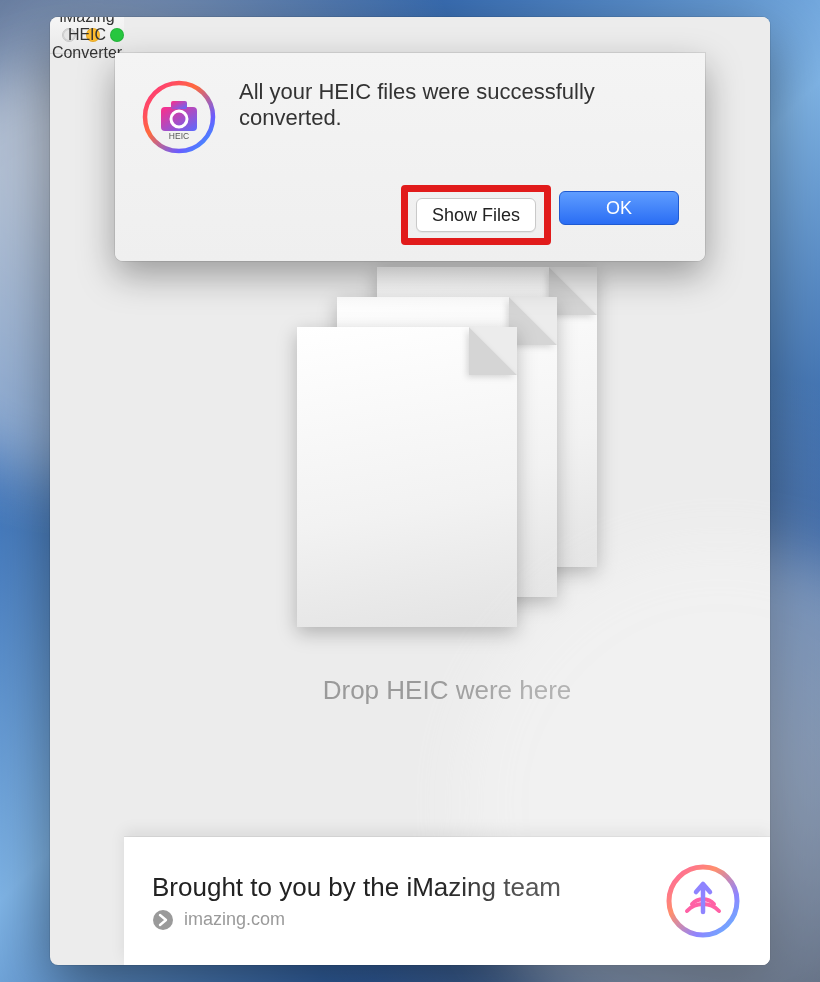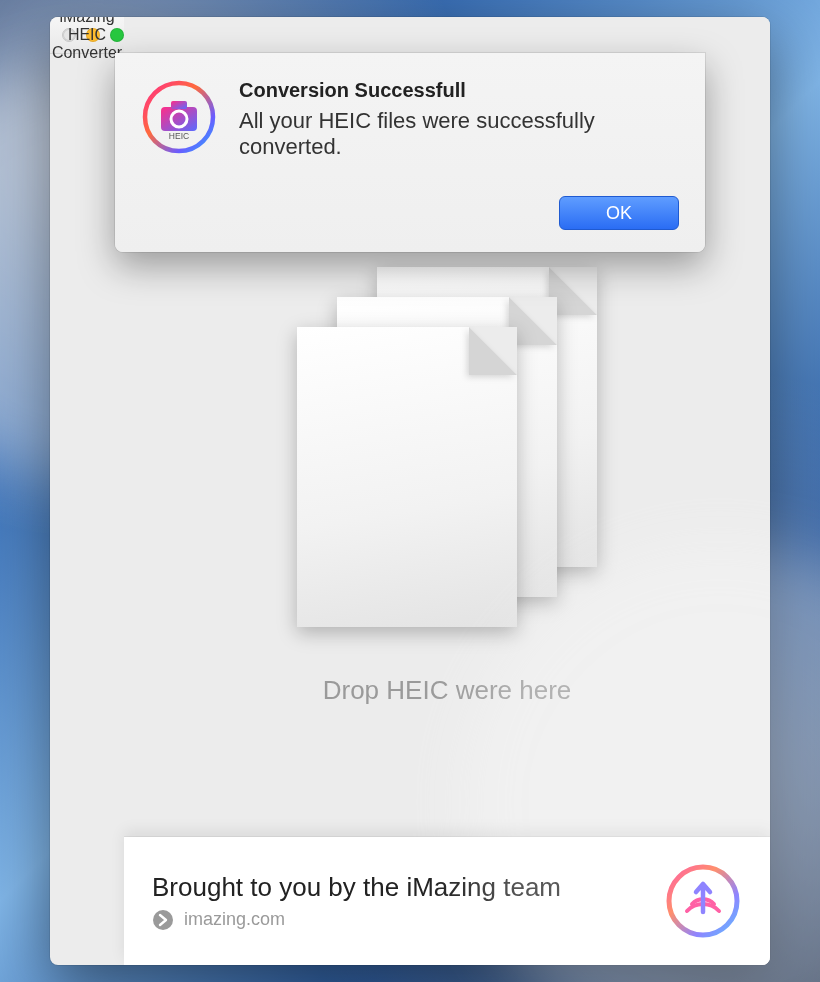--- a/index.html
+++ b/index.html
@@ -330,23 +330,25 @@
             </defs>
             <circle cx="38" cy="38" r="34" fill="none" stroke="url(#ringGrad2)" stroke-width="4.5"></circle>
 
             <rect x="20" y="28" width="36" height="24" rx="4" fill="url(#camGrad)"></rect>
             <rect x="30" y="22" width="16" height="8" rx="2" fill="url(#camGrad)"></rect>
             <circle cx="38" cy="40" r="8" fill="none" stroke="#ffffff" stroke-width="3"></circle>
             <text x="38" y="60" text-anchor="middle" font-size="8.5" fill="#555" font-family="Helvetica, Arial, sans-serif">HEIC</text>
           </svg>
         </div>
         <div class="dialog-text">
-          <div class="dialog-title">Conversion Successfull</div>
           <div class="dialog-msg">All your HEIC files were successfully converted.</div>
         </div>
       </div>
       <div class="dialog-buttons">
+        <div class="highlight-box">
+          <div class="btn btn-default">Show Files</div>
+        </div>
         <div class="btn btn-primary">OK</div>
       </div>
     </div>
 
   </div>
 </div>
 
 </body></html>

